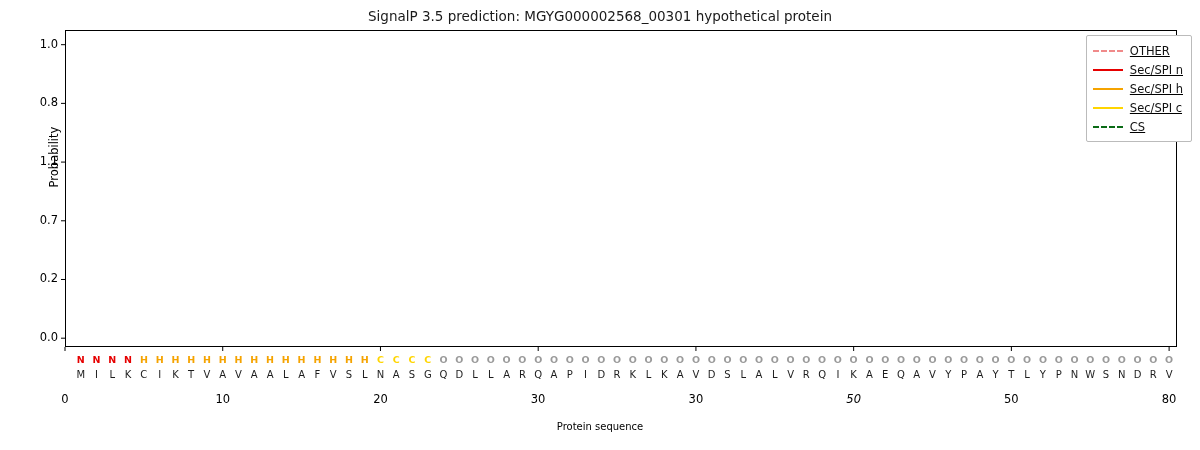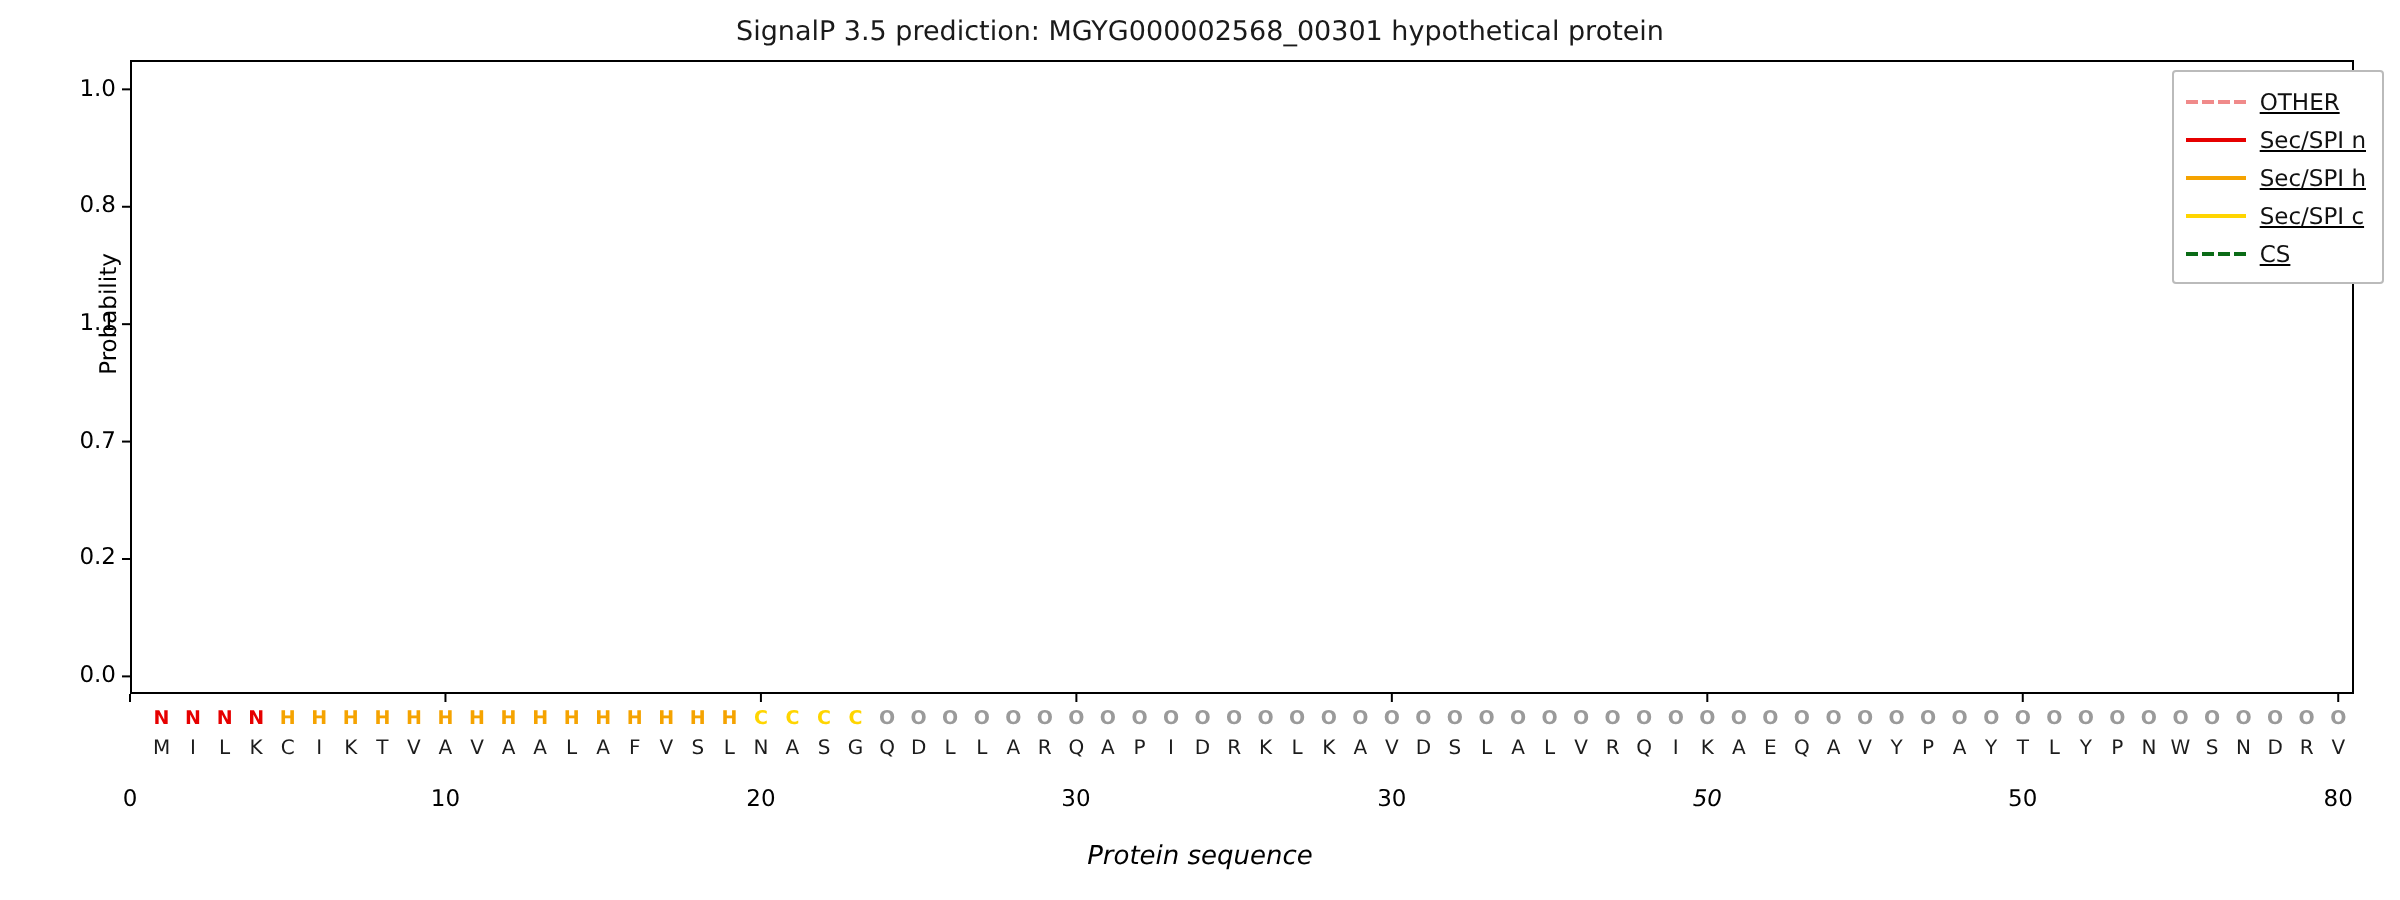--- a/index.html
+++ b/index.html
@@ -11,21 +11,21 @@
   .title{position:absolute;left:0;top:8px;width:1200px;text-align:center;
          font-size:13.5px;color:#1a1a1a;}
 
   
   .plot{position:absolute;left:65px;top:30px;width:1112px;height:317px;
         border:1.1px solid #000;box-sizing:border-box;background:#fff;}
   .svgwrap{position:absolute;left:0;top:0;width:1200px;height:450px;}
 
   .ylabel{position:absolute;left:-6px;top:150px;width:120px;text-align:center;
           font-size:11.5px;transform:rotate(-90deg);transform-origin:center center;}
-  .xlabel{position:absolute;left:0;top:421px;width:1200px;text-align:center;font-size:13px;font-style:italic;}
+  .xlabel{position:absolute;left:0;top:421px;width:1200px;text-align:center;font-size:10px;}
 
   .ytick{position:absolute;right:0;width:44px;text-align:right;font-size:11.5px;}
   .yticks{position:absolute;left:0;top:0;width:58px;height:450px;}
   .xtick{position:absolute;top:392px;width:40px;margin-left:-20px;text-align:center;font-size:11.5px;}
 
   .legend{position:absolute;right:8px;top:35px;border:1px solid #bbb;background:#fff;
           padding:5px 8px 5px 6px;border-radius:2px;}
   .legrow{display:flex;align-items:center;height:19px;text-decoration:underline;}
   .legline{width:30px;height:0;border-top-width:2.2px;margin-right:7px;}
   .legtxt{font-size:11.5px;color:#111;white-space:nowrap;}

